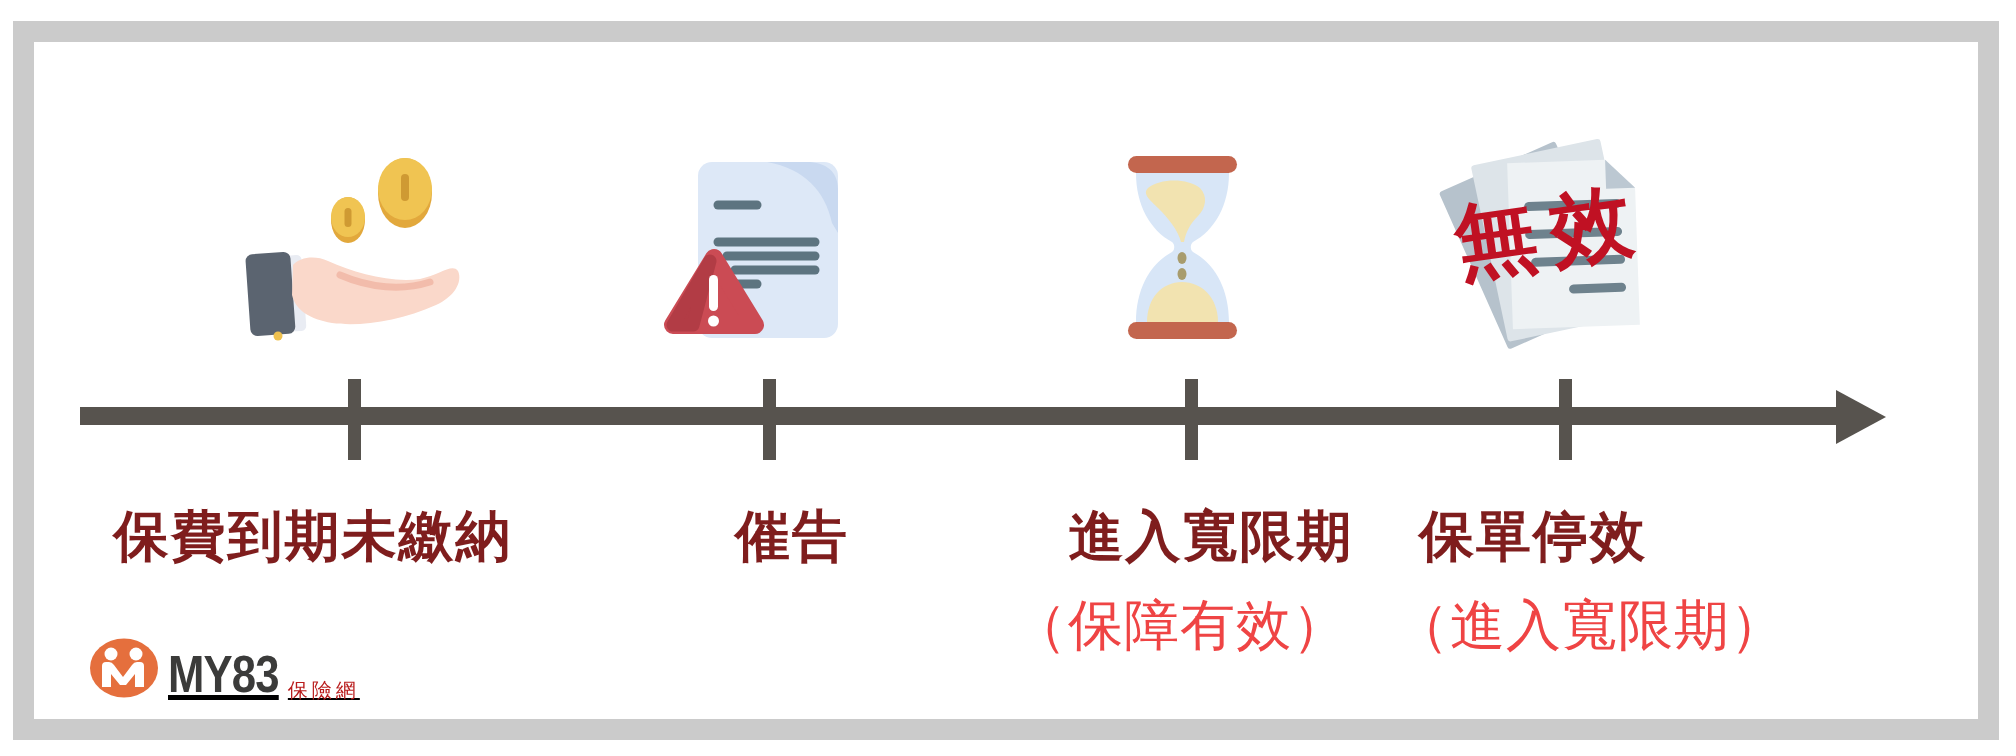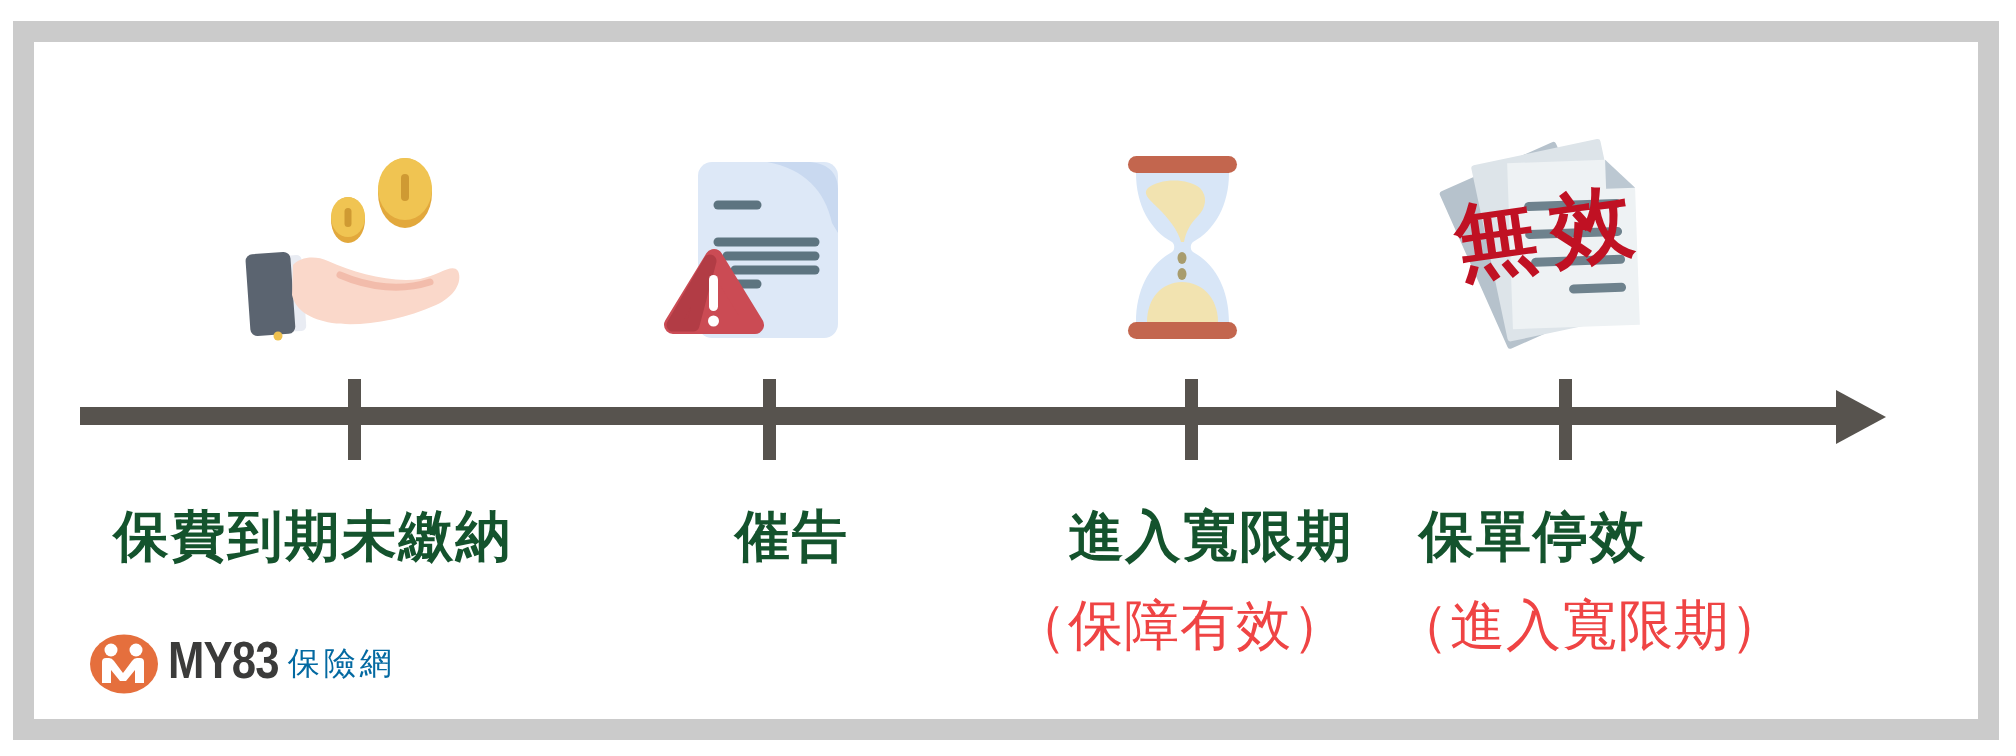--- a/index.html
+++ b/index.html
@@ -17,37 +17,37 @@
   .timeline-arrowhead{
     position:absolute;left:1836px;top:390px;width:0;height:0;
     border-top:27px solid transparent;border-bottom:27px solid transparent;
     border-left:50px solid #57534e;
   }
   .tick{
     position:absolute;top:379px;width:13px;height:81px;background:#57534e;
   }
   .stage-label{
     position:absolute;top:500px;transform:translateX(-50%);
-    font-size:55px;font-weight:700;color:#14532d;letter-spacing:2px;white-space:nowrap;
+    font-size:55px;font-weight:700;color:#7f1d1d;letter-spacing:2px;white-space:nowrap;
   }
   .stage-sublabel{
     position:absolute;top:589px;transform:translateX(-50%);
     font-size:55px;font-weight:400;color:#ef4444;letter-spacing:1px;white-space:nowrap;
   }
   .icon{position:absolute;}
   .logo{
     position:absolute;left:90px;top:634px;height:66px;
-    display:flex;align-items:flex-start;
+    display:flex;align-items:flex-end;text-decoration:underline;
   }
   .logo-brand{
     font-size:52px;font-weight:700;color:#3b3b3a;letter-spacing:-1px;
     transform:scaleX(0.84);transform-origin:left center;margin-left:8px;line-height:1;
   }
   .logo-suffix{
-    font-size:32px;font-weight:500;color:#0369a1;letter-spacing:4px;
+    font-size:20px;font-weight:500;color:#b91c1c;letter-spacing:4px;
     margin-left:-12px;margin-top:13px;line-height:1;
   }
 </style>
 </head>
 <body>
 
 <div class="frame"></div>
 
 <div class="timeline-bar"></div>
 <div class="timeline-arrowhead"></div>

